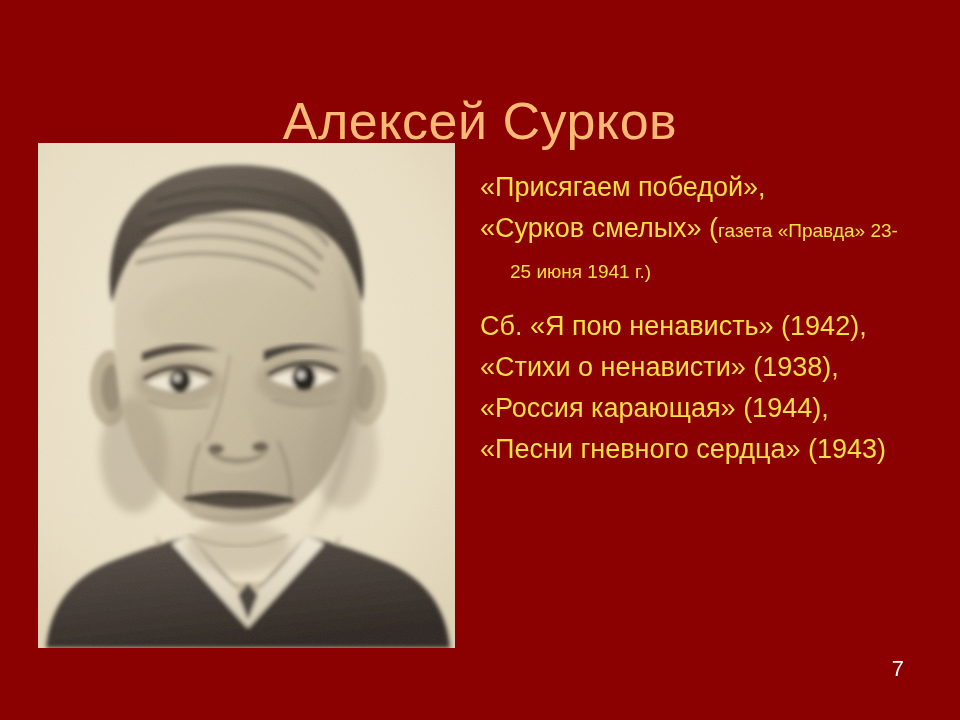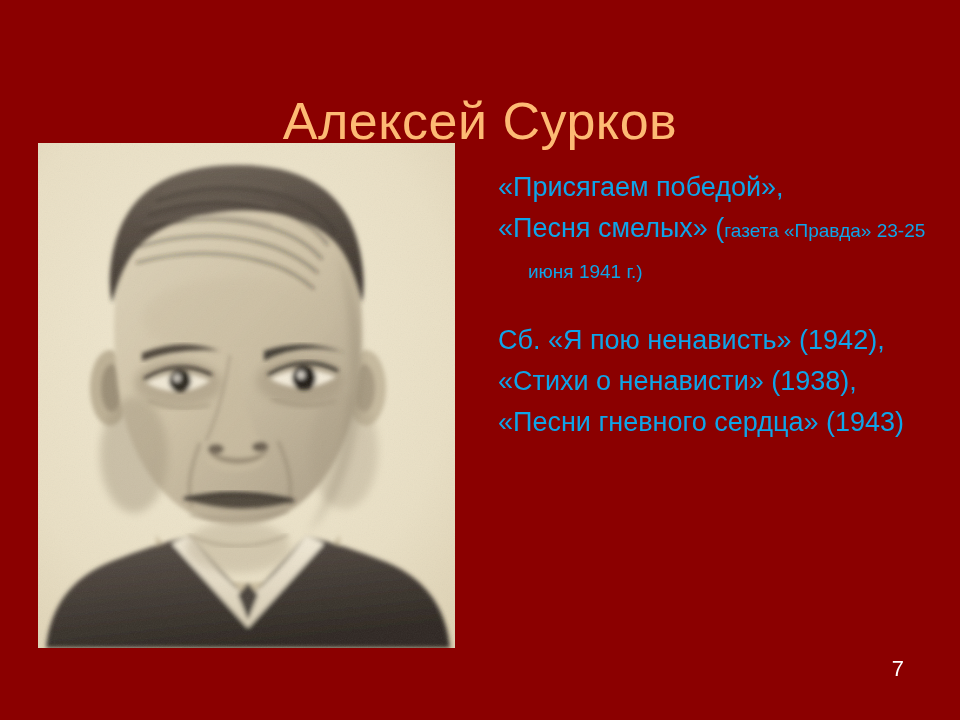--- a/index.html
+++ b/index.html
@@ -46,35 +46,35 @@
   .portrait-photo {
     position: absolute;
     inset: 0;
     display: block;
   }
   .portrait-photo svg { display: block; width: 100%; height: 100%; }
 
   
   .content-list {
     position: absolute;
-    left: 498px;
+    left: 480px;
     top: 168px;
     width: 432px;
-    color: #0ea5e9;
+    color: #fde047;
     font-size: 27px;
     line-height: 39px;
   }
   .content-line {
     padding-left: 30px;
     text-indent: -30px;
     margin: 0 0 2px 0;
     white-space: normal;
   }
   .content-line.spacer-before {
-    margin-top: 30px;
+    margin-top: 16px;
   }
   .small-note {
     font-size: 19px;
   }
   .paren-big {
     font-size: 27px;
   }
 
   
   .page-number {
@@ -244,26 +244,27 @@
 
         <rect x="0" y="0" width="417" height="505" filter="url(#grain)" opacity="0.55"></rect>
       </svg>
     </div>
   </div>
 
   <div class="content-list">
 
     <p class="content-line"><span>«Присягаем победой»,</span></p>
 
-    <p class="content-line"><span>«Песня смелых» </span><span class="paren-big">(</span><span class="small-note">газета «Правда» 23-25 июня 1941 г.)</span></p>
+    <p class="content-line"><span>«Сурков смелых» </span><span class="paren-big">(</span><span class="small-note">газета «Правда» 23-25 июня 1941 г.)</span></p>
 
     <p class="content-line spacer-before"><span>Сб. «Я пою ненависть» (1942),</span></p>
 
     <p class="content-line"><span>«Стихи о ненависти» (1938),</span></p>
 
+    <p class="content-line"><span>«Россия карающая» (1944),</span></p>
 
     <p class="content-line"><span>«Песни гневного сердца» (1943)</span></p>
 
   </div>
 
   <div class="page-number">7</div>
 
 </div>
 
 </body></html>

